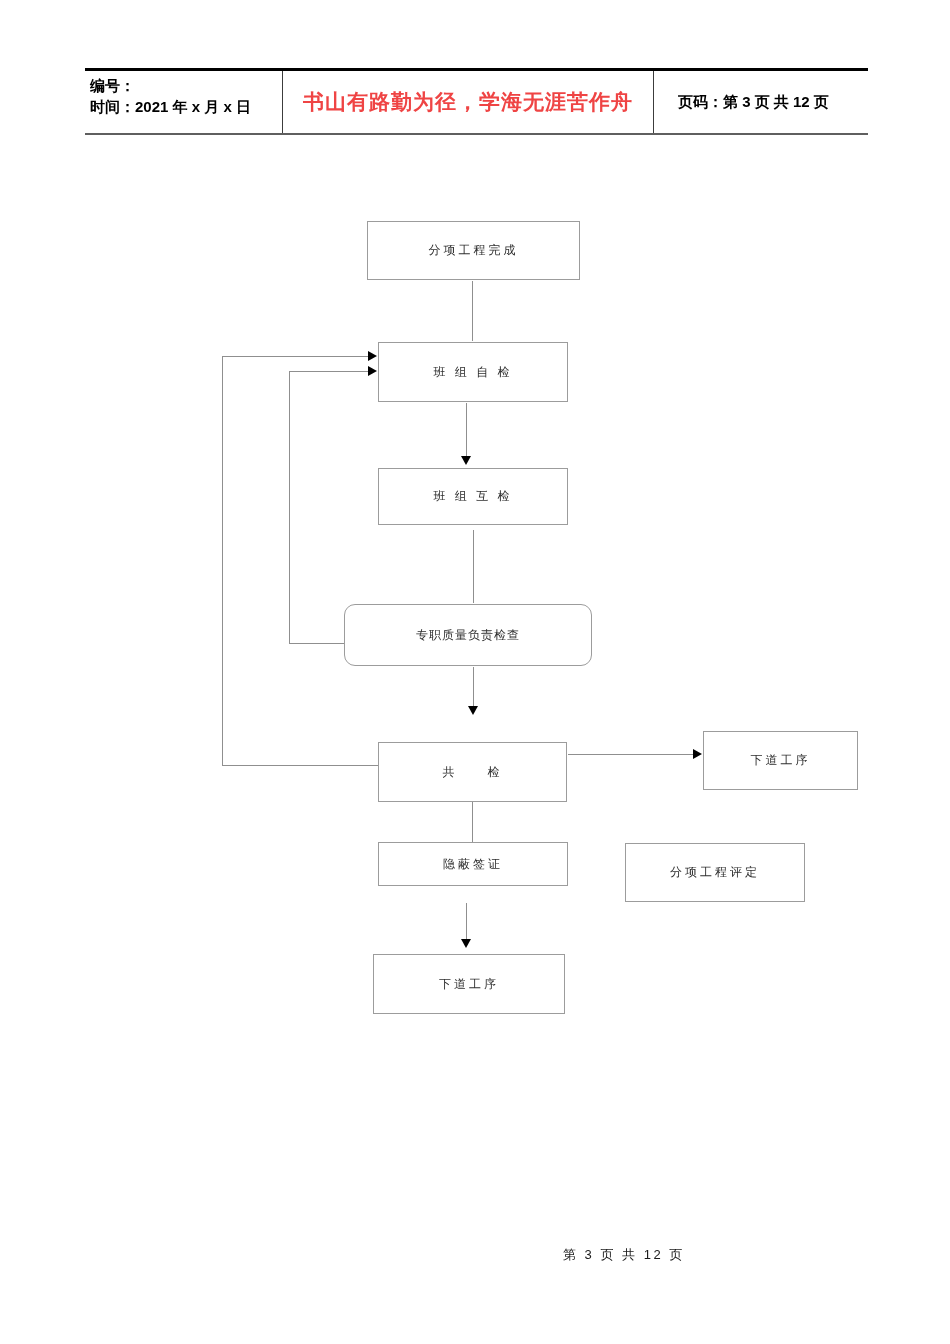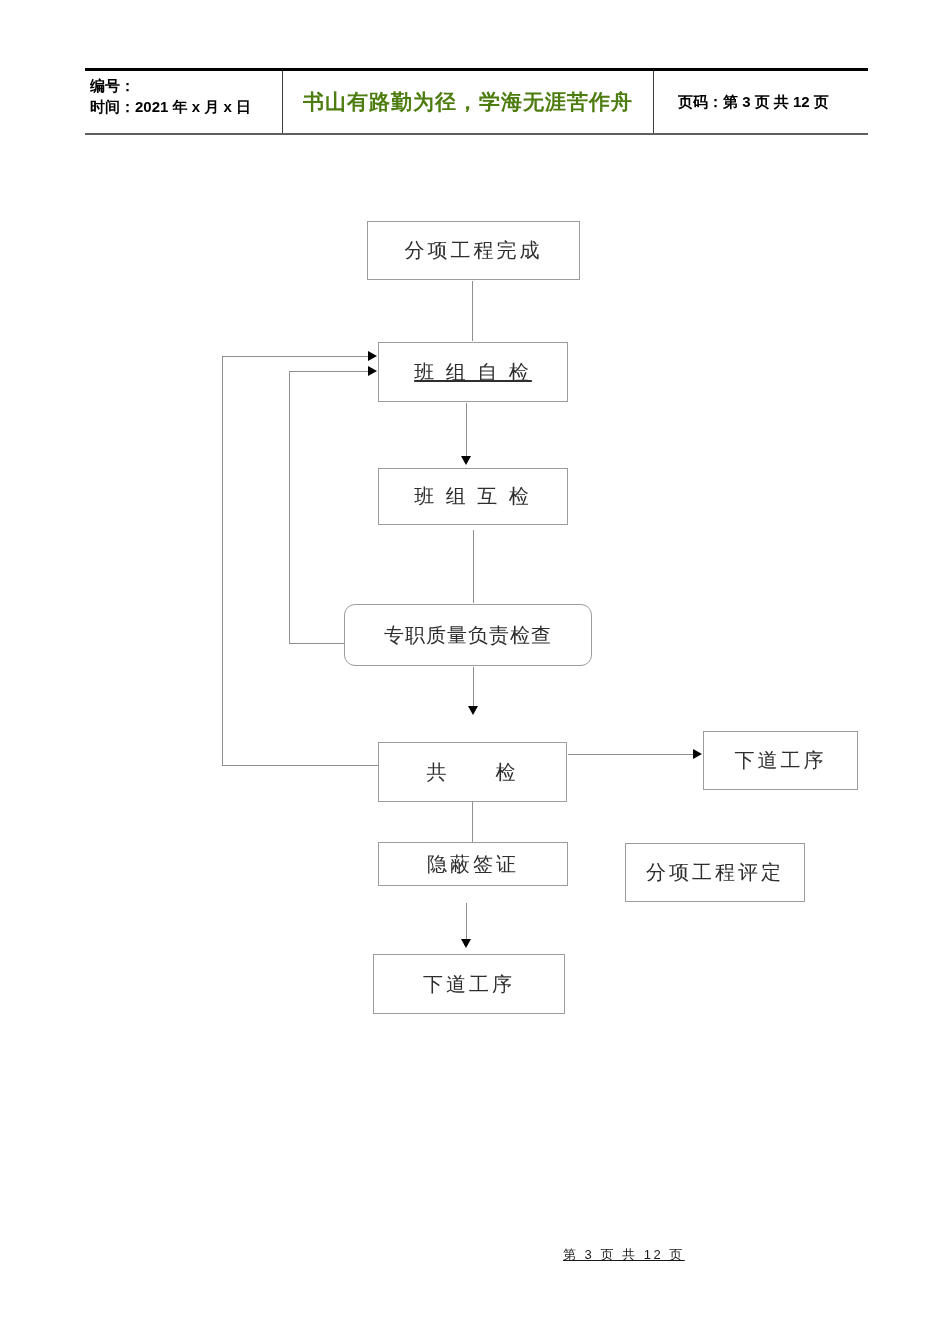--- a/index.html
+++ b/index.html
@@ -20,51 +20,51 @@
   .hdr-cell{box-sizing:border-box;height:100%;}
   .hdr-c1{width:197px;padding:4px 0 12px 5px;font-size:15px;font-weight:600;color:#000;line-height:21px;}
   .hdr-c2{width:371px;border-left:1px solid #3c3c3c;display:flex;align-items:center;justify-content:center;}
   .hdr-c3{flex:1;border-left:1px solid #3c3c3c;display:flex;align-items:center;padding-left:24px;font-size:15px;font-weight:600;color:#000;}
   .motto{font-size:21px;font-weight:bold;letter-spacing:1px;}
   
   .fc-node{
     position:absolute;box-sizing:border-box;
     border:1px solid #9c9c9c;background:#ffffff;
     display:flex;align-items:center;justify-content:center;
-    font-size:20px;letter-spacing:3px;color:#2e2e2e;
+    font-size:12px;letter-spacing:3px;color:#2e2e2e;
     white-space:pre;
   }
   .fc-node.tight{letter-spacing:1px;}
   .ln{position:absolute;background:#8f8f8f;}
   .vln{width:1px;}
   .hln{height:1px;}
   .ah-down{position:absolute;width:0;height:0;
     border-left:5px solid transparent;border-right:5px solid transparent;
     border-top:9px solid #000000;}
   .ah-right{position:absolute;width:0;height:0;
     border-top:5px solid transparent;border-bottom:5px solid transparent;
     border-left:9px solid #000000;}
   
   .footer{
     position:absolute;left:563px;top:1246px;
-    font-size:13px;color:#1a1a1a;letter-spacing:2.5px;white-space:pre;text-decoration:underline;
+    font-size:13px;color:#1a1a1a;letter-spacing:2.5px;white-space:pre;
   }
 </style>
 </head>
 <body>
 
 <div class="page">
 
   <div class="hdr">
     <div class="hdr-cell hdr-c1">
       <div>编号：</div>
       <div>时间：2021 年 x 月 x 日</div>
     </div>
     <div class="hdr-cell hdr-c2">
-      <span class="motto" style="color:#4d7c0f;text-align:right;">书山有路勤为径，学海无涯苦作舟</span>
+      <span class="motto" style="color:#ef4444;text-align:right;">书山有路勤为径，学海无涯苦作舟</span>
     </div>
     <div class="hdr-cell hdr-c3">
       <span>页码：第 3 页  共 12 页</span>
     </div>
   </div>
 
   <div>
 
     <div class="ln vln" style="left:472px;top:281px;height:60px;"></div>
 
@@ -89,21 +89,21 @@
     <div class="ln hln" style="left:222px;top:356px;width:146px;"></div>
     <div class="ah-right" style="left:368px;top:351px;"></div>
 
     <div class="ln hln" style="left:289px;top:643px;width:55px;"></div>
     <div class="ln vln" style="left:289px;top:371px;height:273px;"></div>
     <div class="ln hln" style="left:289px;top:371px;width:79px;"></div>
     <div class="ah-right" style="left:368px;top:366px;"></div>
   </div>
 
   <div class="fc-node" style="left:367px;top:221px;width:213px;height:59px;">分项工程完成</div>
-  <div class="fc-node" style="left:378px;top:342px;width:190px;height:60px;text-decoration:underline;">班 组 自 检</div>
+  <div class="fc-node" style="left:378px;top:342px;width:190px;height:60px;">班 组 自 检</div>
   <div class="fc-node" style="left:378px;top:468px;width:190px;height:57px;">班 组 互 检</div>
   <div class="fc-node tight" style="left:344px;top:604px;width:248px;height:62px;border-radius:11px;">专职质量负责检查</div>
   <div class="fc-node" style="left:378px;top:730px;width:189px;height:60px;margin-top:12px;">共　　检</div>
   <div class="fc-node" style="left:703px;top:731px;width:155px;height:59px;">下道工序</div>
   <div class="fc-node" style="left:378px;top:842px;width:190px;height:44px;">隐蔽签证</div>
   <div class="fc-node" style="left:625px;top:843px;width:180px;height:59px;">分项工程评定</div>
   <div class="fc-node" style="left:373px;top:954px;width:192px;height:60px;">下道工序</div>
 
   <div class="footer">第 3 页 共 12 页</div>
 

